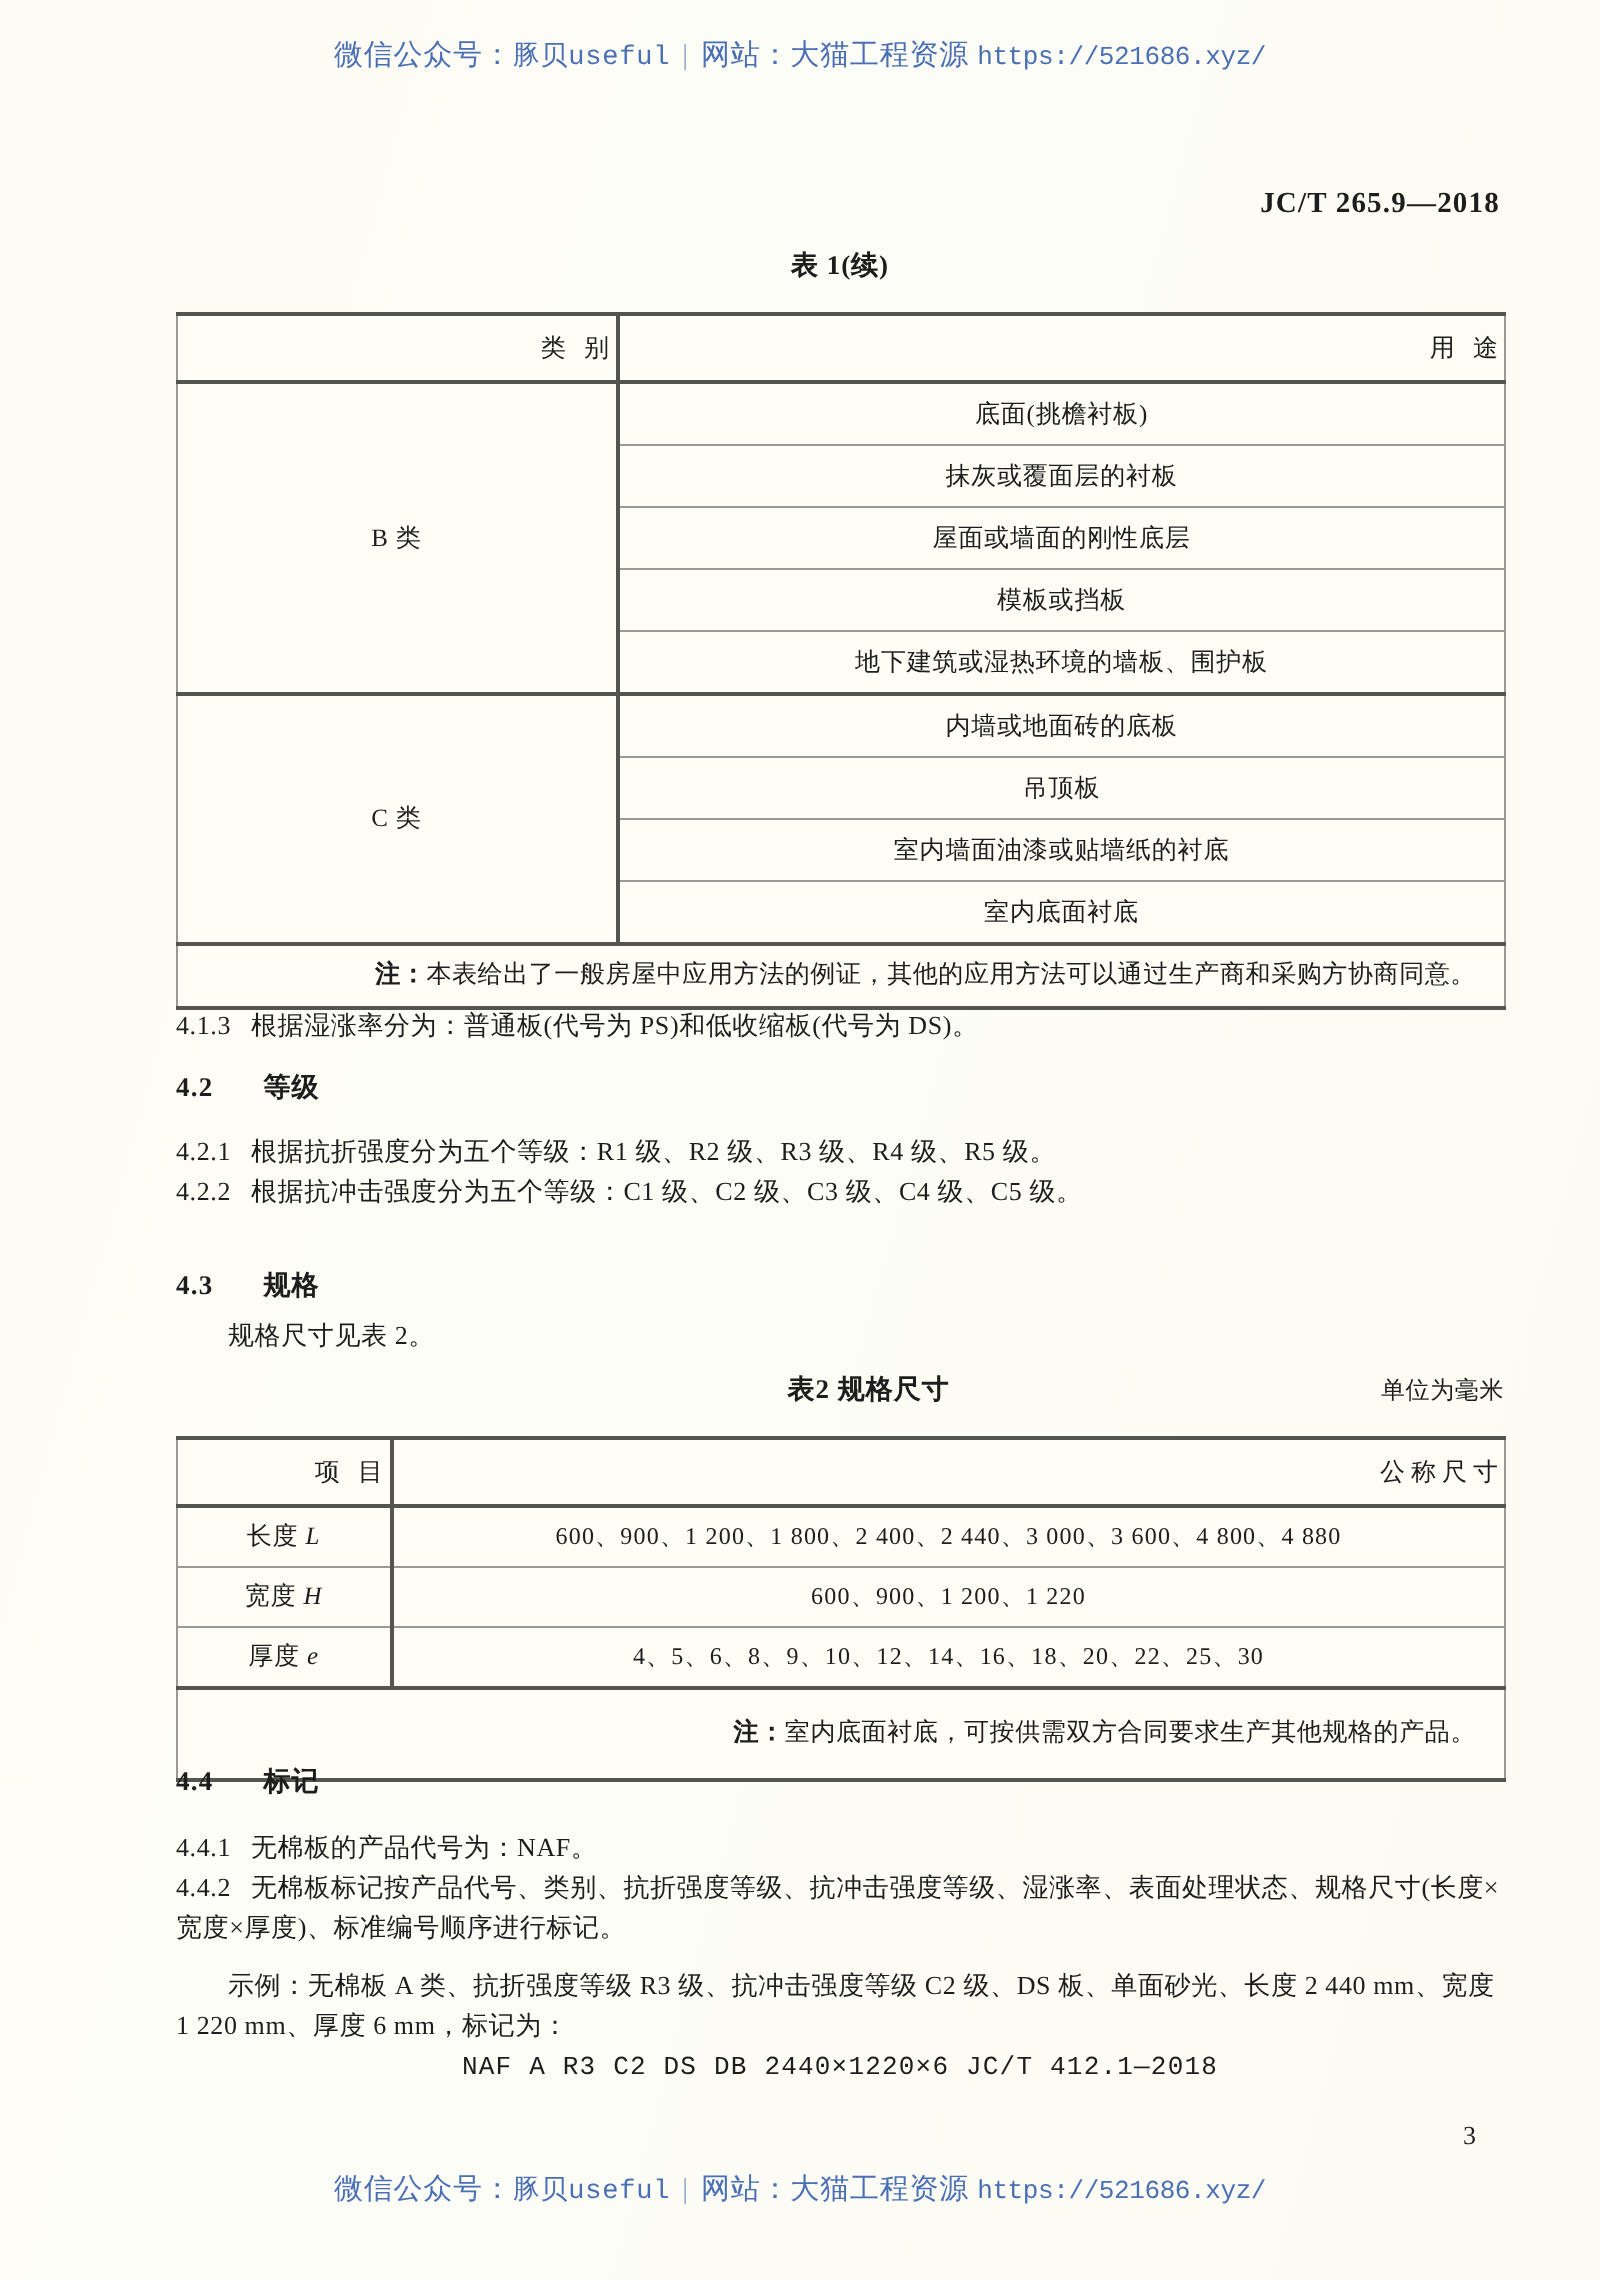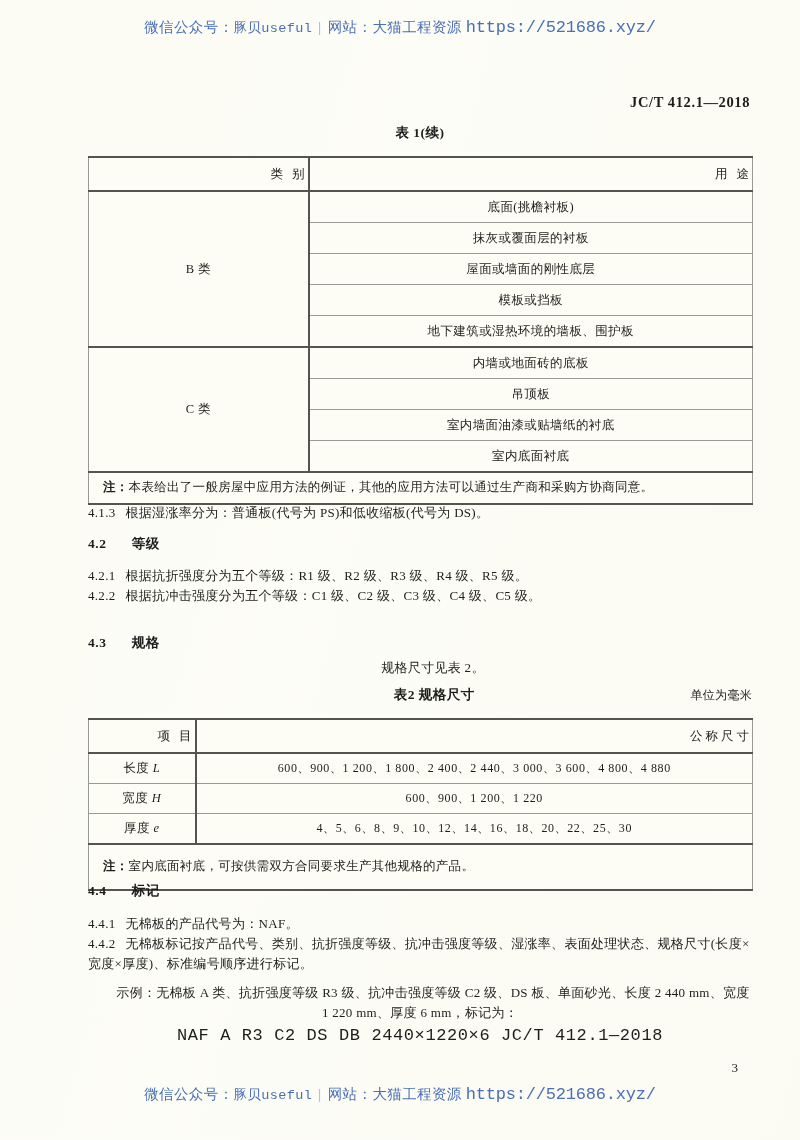--- a/index.html
+++ b/index.html
@@ -33,21 +33,21 @@
     font-family: "Liberation Serif", "DejaVu Serif", serif;
   }
   .promo-top { top: 18px; }
   .promo-bottom { top: 1085px; }
   .promo .sep {
     color: #8fa6cd;
     padding: 0 6px;
   }
   .promo .url {
     font-family: "Liberation Mono", "DejaVu Sans Mono", monospace;
-    font-size: 17px;
+    font-size: 13px;
     letter-spacing: -0.2px;
   }
   .promo .lat {
     font-family: "Liberation Mono", "DejaVu Sans Mono", monospace;
     font-size: 13.5px;
   }
 
   
   .std-code {
     position: absolute;
@@ -102,21 +102,21 @@
     text-align: right;
   }
   table.doc td.cat {
     border-right: 2px solid #55554f;
   }
   table.doc td.use { height: 30px; }
   table.doc tr.sep-row td { border-top: 2px solid #55554f; }
   table.doc tr.note td {
     border-top: 2px solid #55554f;
     border-bottom: 2px solid #55554f;
-    text-align: left;
+    text-align: right;
     padding: 7px 14px 8px 14px;
     letter-spacing: 0.3px;
     font-size: 12.5px;
   }
   table.doc tr.note td .lbl { font-weight: bold; }
 
   
   table.t2 td { height: 29px; }
   table.t2 td.item { border-right: 2px solid #55554f; }
   table.t2 .vals { letter-spacing: 0.6px; font-size: 12px; }
@@ -128,25 +128,25 @@
     font-weight: bold;
     letter-spacing: 0.6px;
   }
   .clause-h .no { margin-right: 25px; font-weight: bold; }
   .para {
     font-size: 13px;
     letter-spacing: 0.3px;
     line-height: 1.55;
   }
   .para .no { margin-right: 10px; margin-top: 40px; }
-  .indent { text-indent: 2em; text-align: center; }
+  .indent { text-indent: 2em; }
   .center { text-align: center; }
   .mono-mark {
     font-family: "Liberation Mono", "DejaVu Sans Mono", monospace;
-    font-size: 17px;
+    font-size: 13px;
     letter-spacing: 0.6px;
   }
   .pageno {
     position: absolute;
     right: 62px;
     top: 1060px;
     font-size: 13px;
   }
 
   
@@ -154,21 +154,21 @@
 </style>
 </head>
 <body>
 
 <div class="page">
 
   <div class="promo promo-top">
     <span>微信公众号：</span><span class="lat">豚贝useful</span><span class="sep">|</span><span>网站：</span><span>大猫工程资源</span> <span class="url">https://521686.xyz/</span>
   </div>
 
-  <div class="std-code">JC/T 412.1—2018</div>
+  <div class="std-code">JC/T 265.9—2018</div>
 
   <div class="blk" style="top:124px;">
     <div class="tbl-caption">表 1(续)</div>
   </div>
 
   <div class="blk" style="top:156px;">
     <table class="doc t1">
       <colgroup>
           <col style="width:220px">
           <col style="width:444px">

